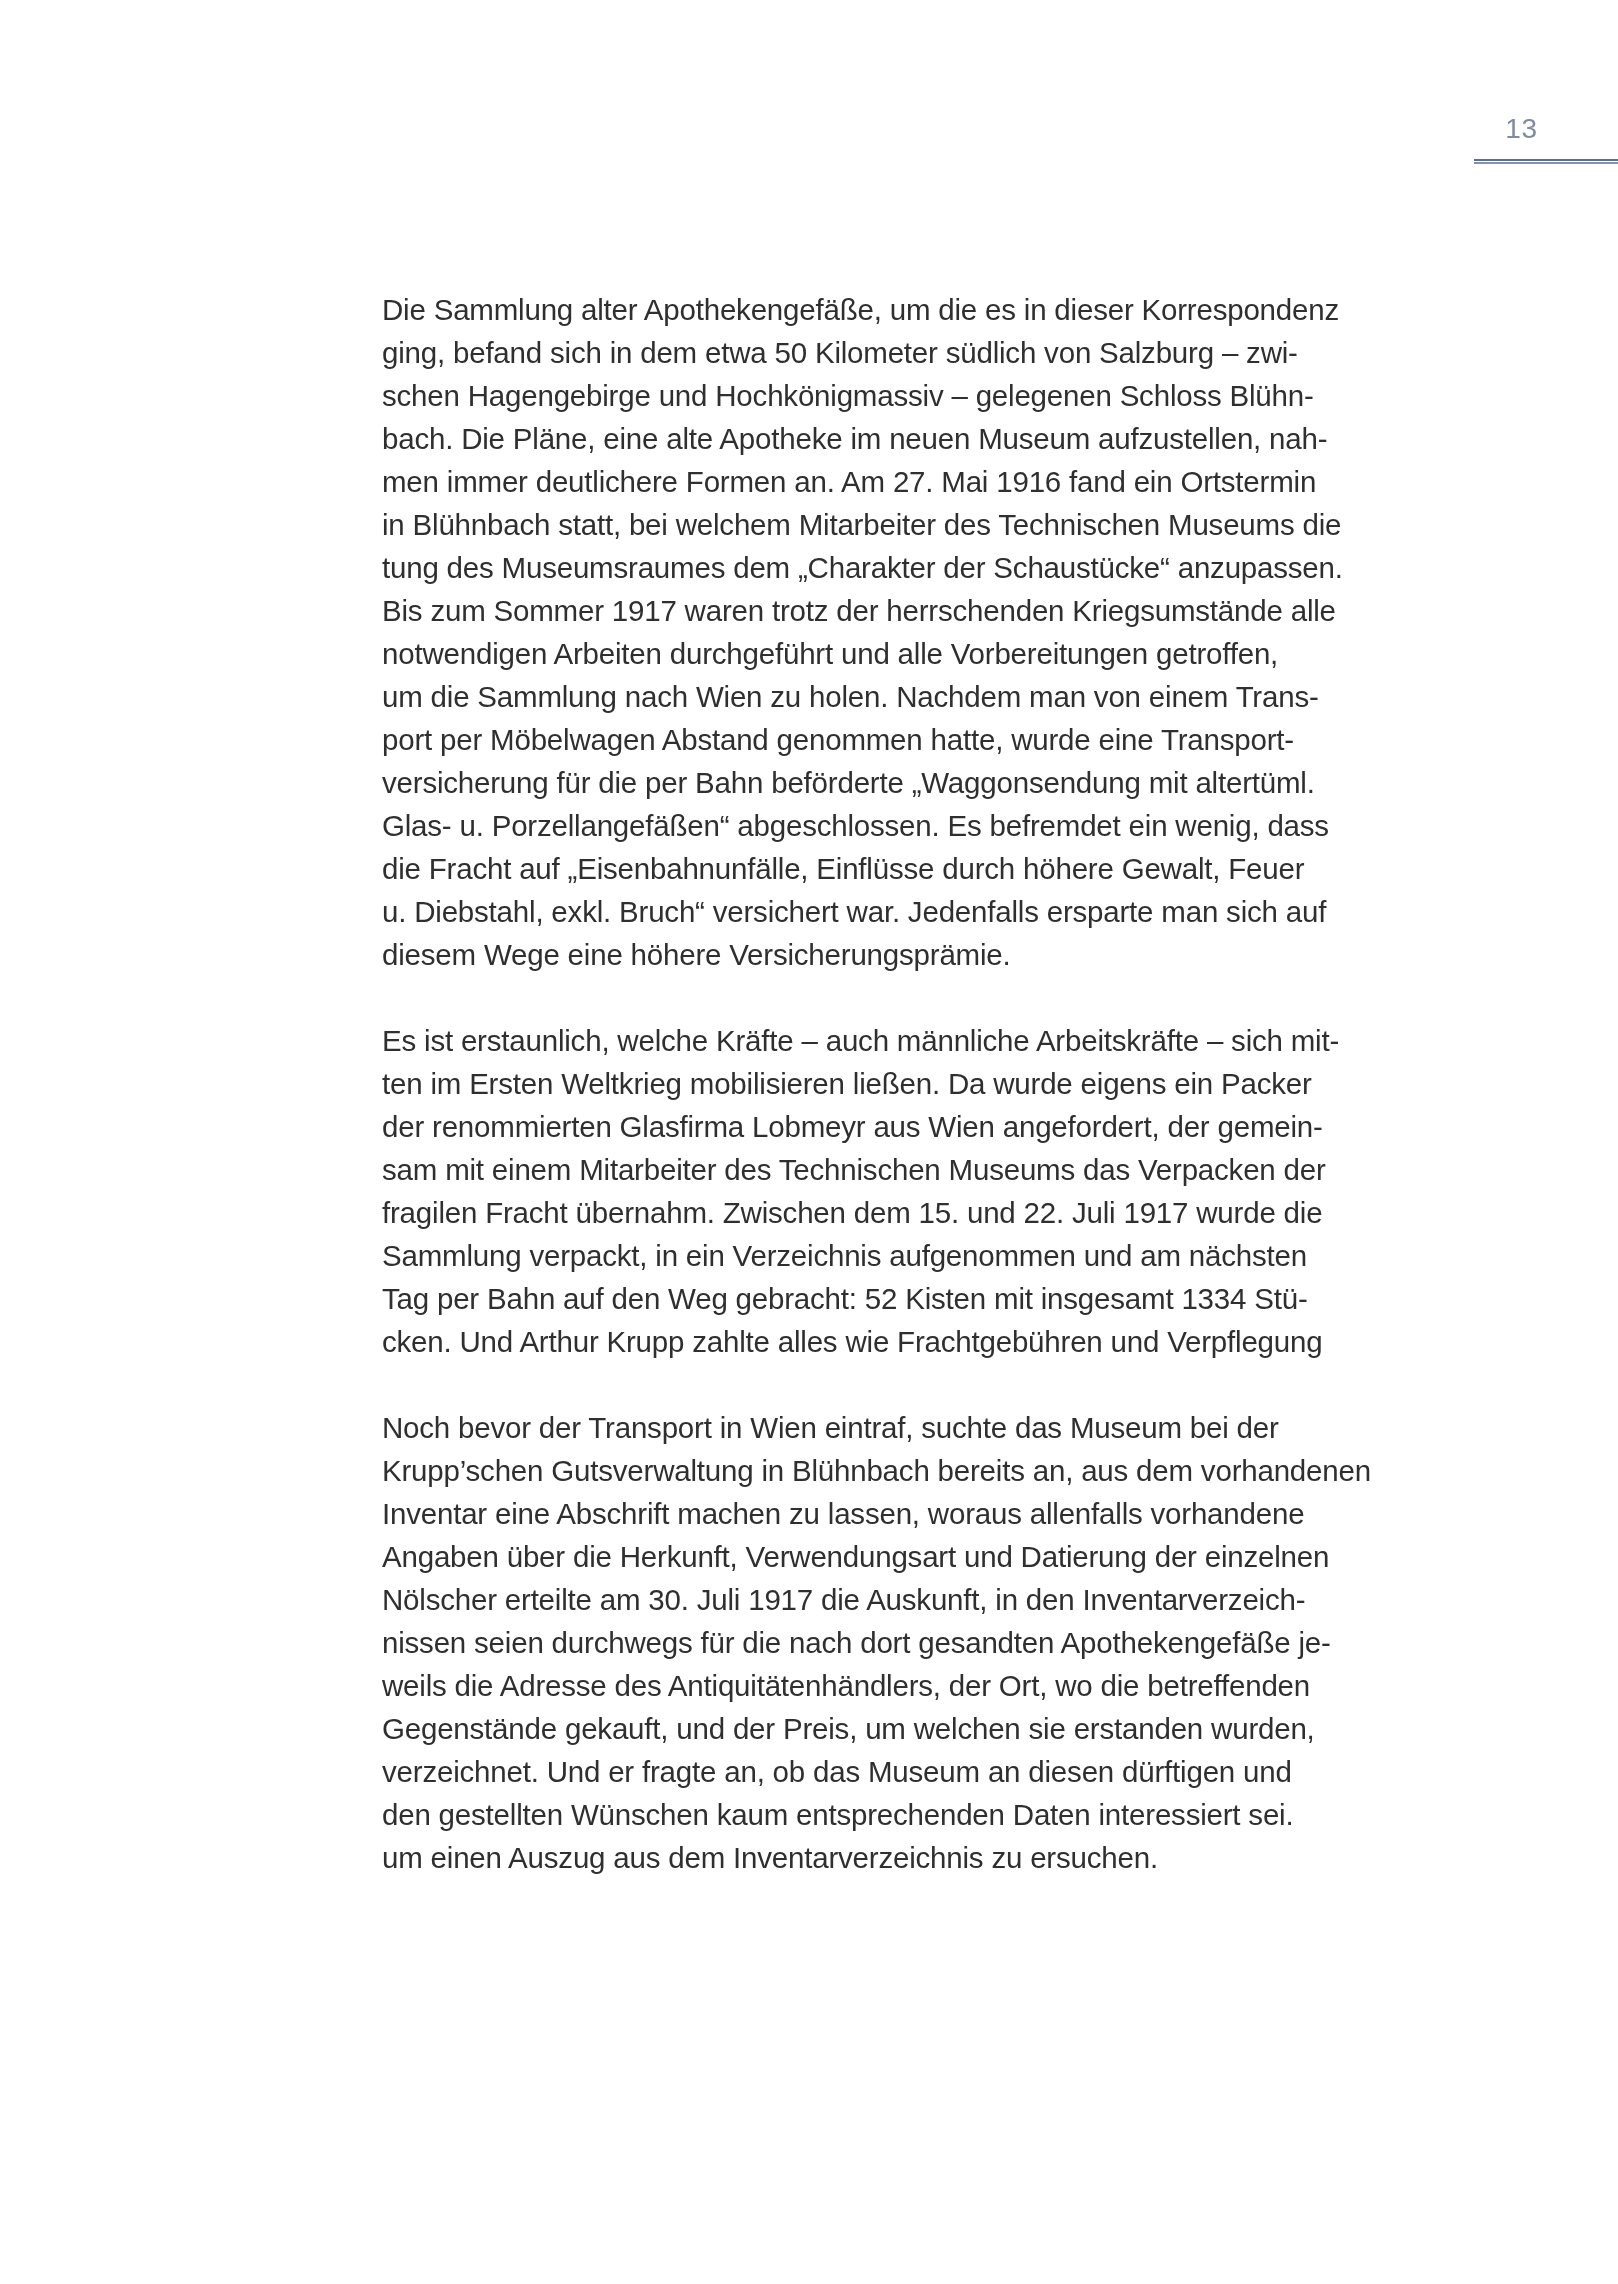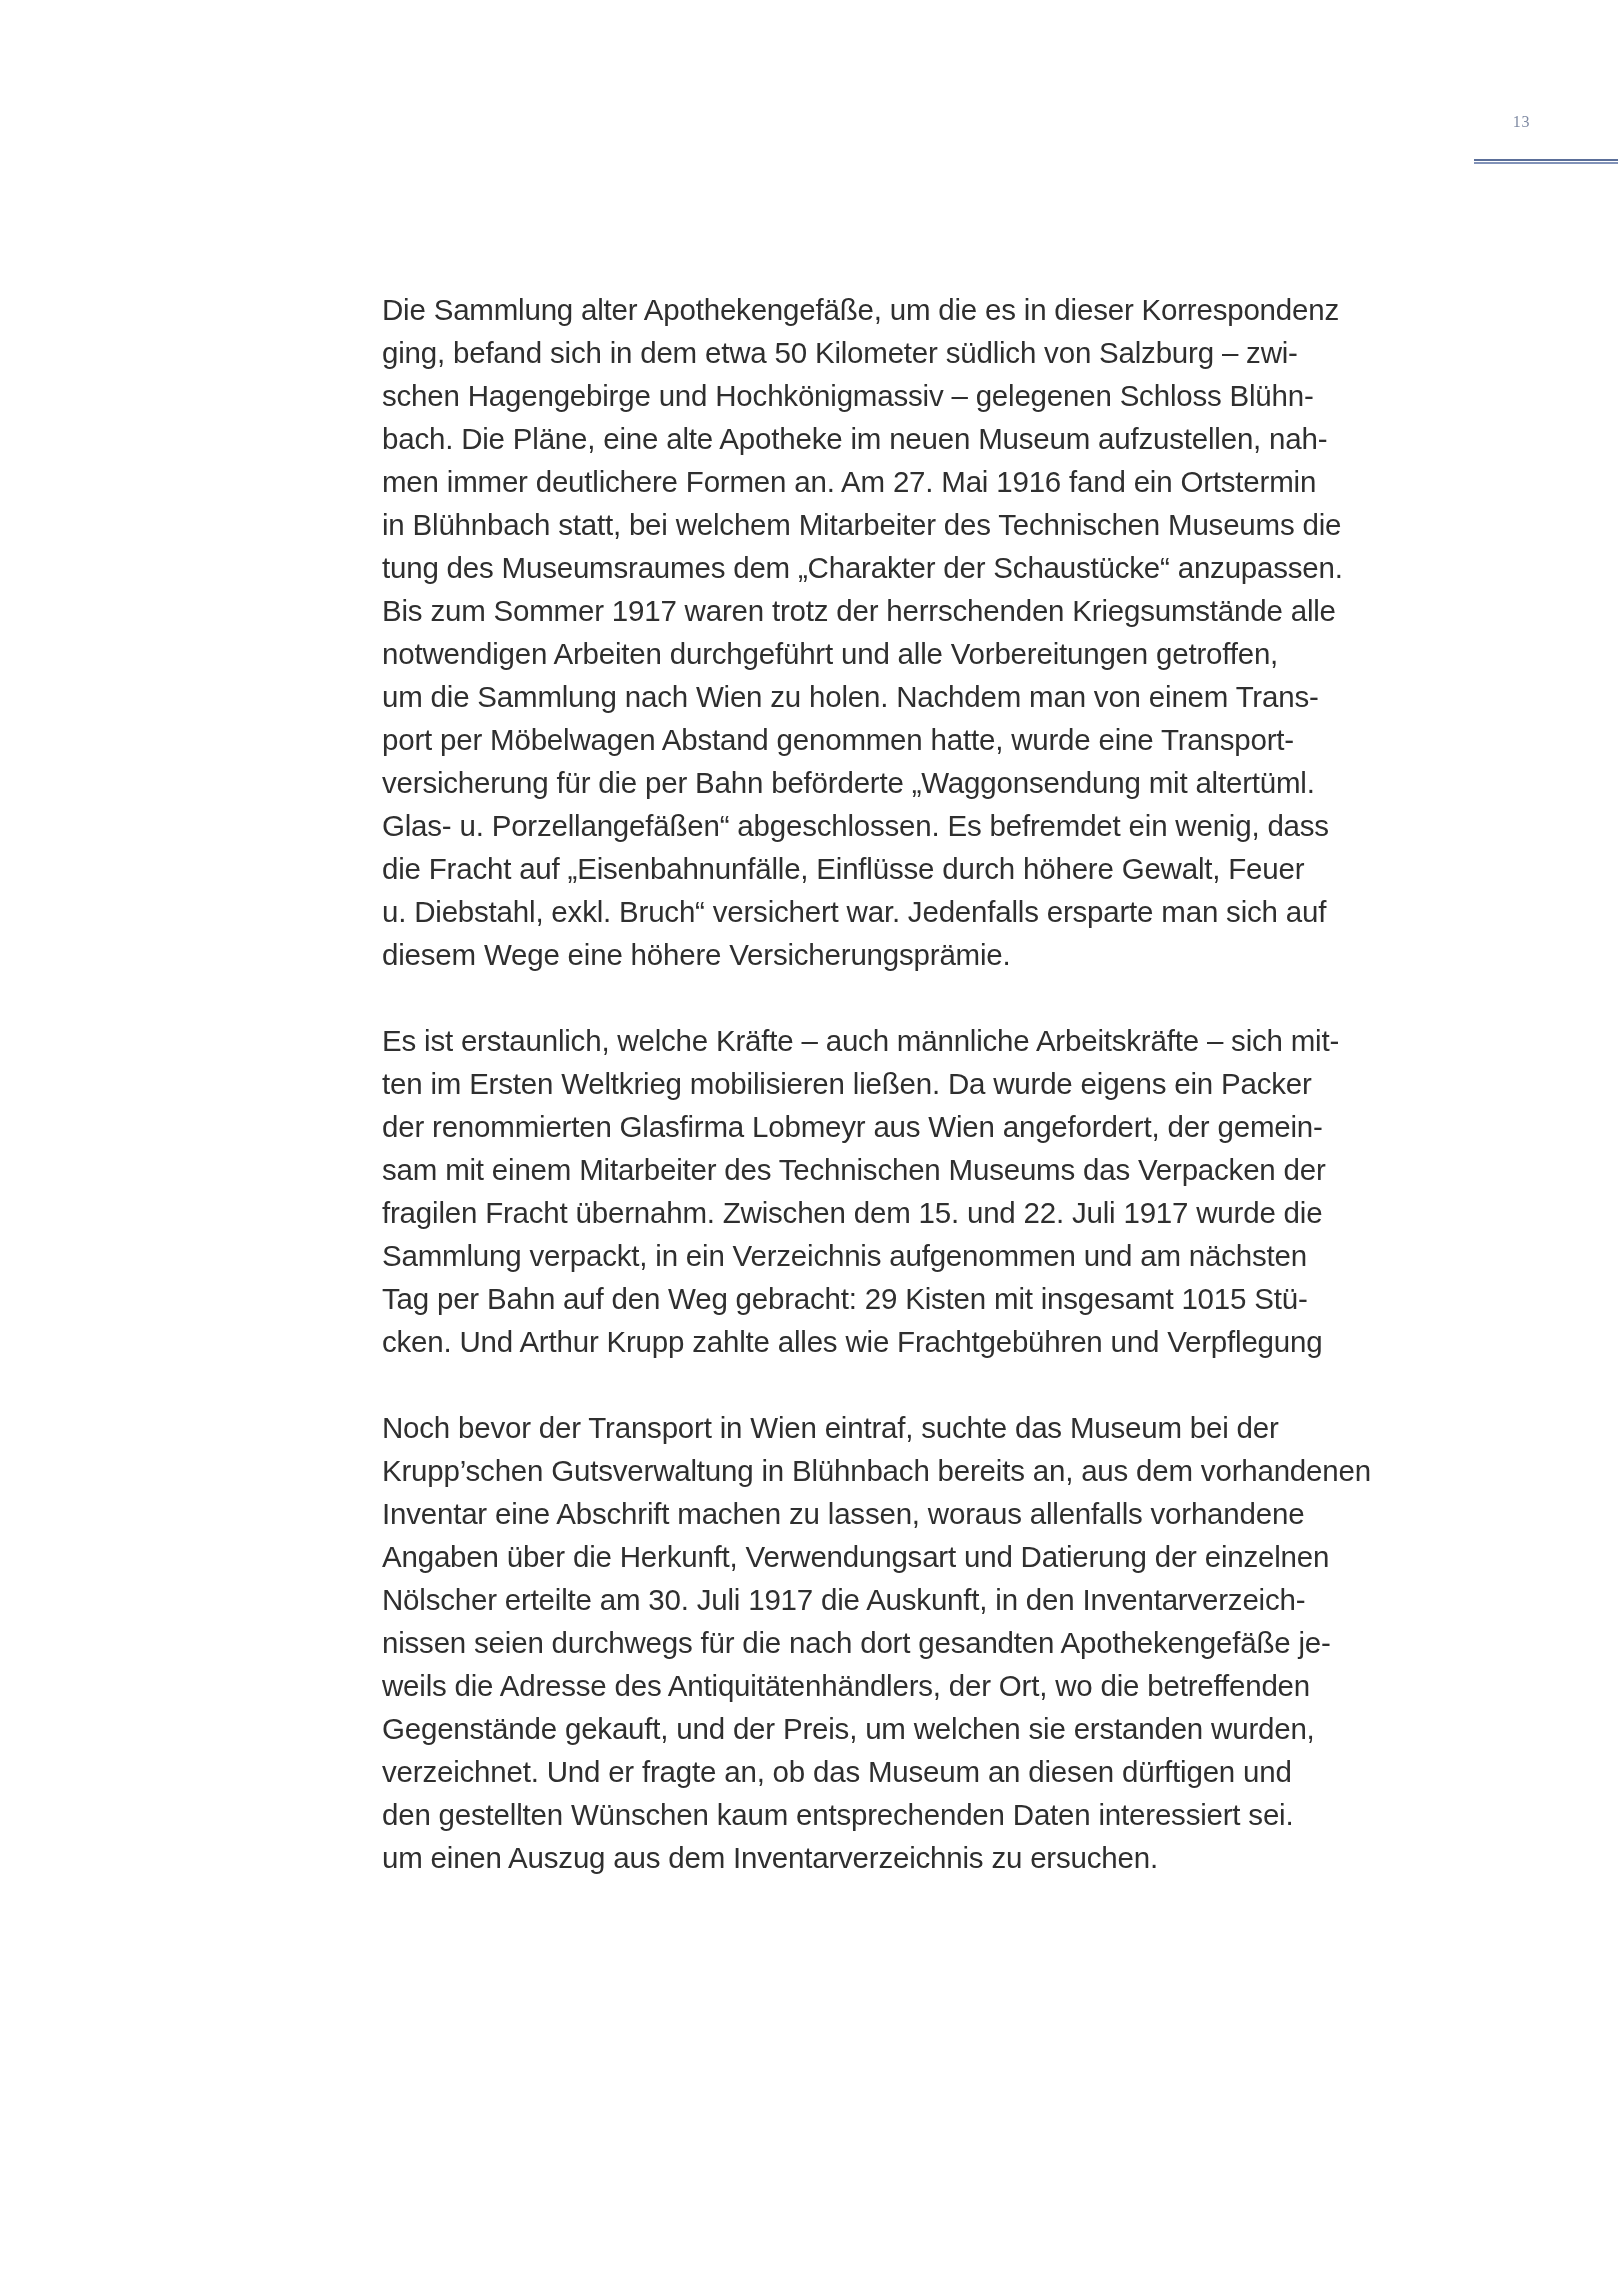--- a/index.html
+++ b/index.html
@@ -1,21 +1,21 @@
 <!DOCTYPE html>
 <html style="font-size:13px"><head>
 <meta charset="utf-8">
 <style>
   html, body { margin: 0; padding: 0; background: #ffffff; }
   body { width: 1618px; height: 2284px; position: relative; overflow: hidden; }
   .page-number {
     position: absolute; left: 1489px; top: 113px; width: 65px;
     text-align: center;
-    font-family: Liberation Serif, serif;
-    font-size: 16px; color: #7f8aa3; letter-spacing: 0.8px;
+    font-family: Liberation Sans, sans-serif;
+    font-size: 28px; color: #7f8aa3; letter-spacing: 0.8px;
   }
   .rule {
     position: absolute; left: 1474px; right: 0; top: 159px; height: 5.7px;
   }
   .rule .l1 { position: absolute; left: 0; right: 0; top: 0; height: 1.6px; background: #5b6f99; }
   .rule .l2 { position: absolute; left: 0; right: 0; top: 3.2px; height: 1.6px; background: #8192b8; }
   .body-text {
     position: absolute; left: 382px; top: 248px; width: 1076px;
     font-family: "Liberation Sans", sans-serif;
     font-size: 29.5px; line-height: 43px; color: #2f2f2f;
@@ -53,21 +53,21 @@
       <span class="line">u. Diebstahl, exkl. Bruch“ versichert war. Jedenfalls ersparte man sich auf</span>
       <span class="line">diesem Wege eine höhere Versicherungsprämie.</span>
     </p>
     <p class="para">
       <span class="line">Es ist erstaunlich, welche Kräfte – auch männliche Arbeitskräfte – sich mit-</span>
       <span class="line">ten im Ersten Weltkrieg mobilisieren ließen. Da wurde eigens ein Packer</span>
       <span class="line">der renommierten Glasfirma Lobmeyr aus Wien angefordert, der gemein-</span>
       <span class="line">sam mit einem Mitarbeiter des Technischen Museums das Verpacken der</span>
       <span class="line">fragilen Fracht übernahm. Zwischen dem 15. und 22. Juli 1917 wurde die</span>
       <span class="line">Sammlung verpackt, in ein Verzeichnis aufgenommen und am nächsten</span>
-      <span class="line">Tag per Bahn auf den Weg gebracht: 29 Kisten mit insgesamt 1015 Stü-</span>
+      <span class="line">Tag per Bahn auf den Weg gebracht: 52 Kisten mit insgesamt 1334 Stü-</span>
       <span class="line">cken. Und Arthur Krupp zahlte alles wie Frachtgebühren und Verpflegung</span>
     </p>
     <p class="para">
       <span class="line">Noch bevor der Transport in Wien eintraf, suchte das Museum bei der</span>
       <span class="line">Krupp’schen Gutsverwaltung in Blühnbach bereits an, aus dem vorhandenen</span>
       <span class="line">Inventar eine Abschrift machen zu lassen, woraus allenfalls vorhandene</span>
       <span class="line">Angaben über die Herkunft, Verwendungsart und Datierung der einzelnen</span>
       <span class="line">Nölscher erteilte am 30. Juli 1917 die Auskunft, in den Inventarverzeich-</span>
       <span class="line">nissen seien durchwegs für die nach dort gesandten Apothekengefäße je-</span>
       <span class="line">weils die Adresse des Antiquitätenhändlers, der Ort, wo die betreffenden</span>

